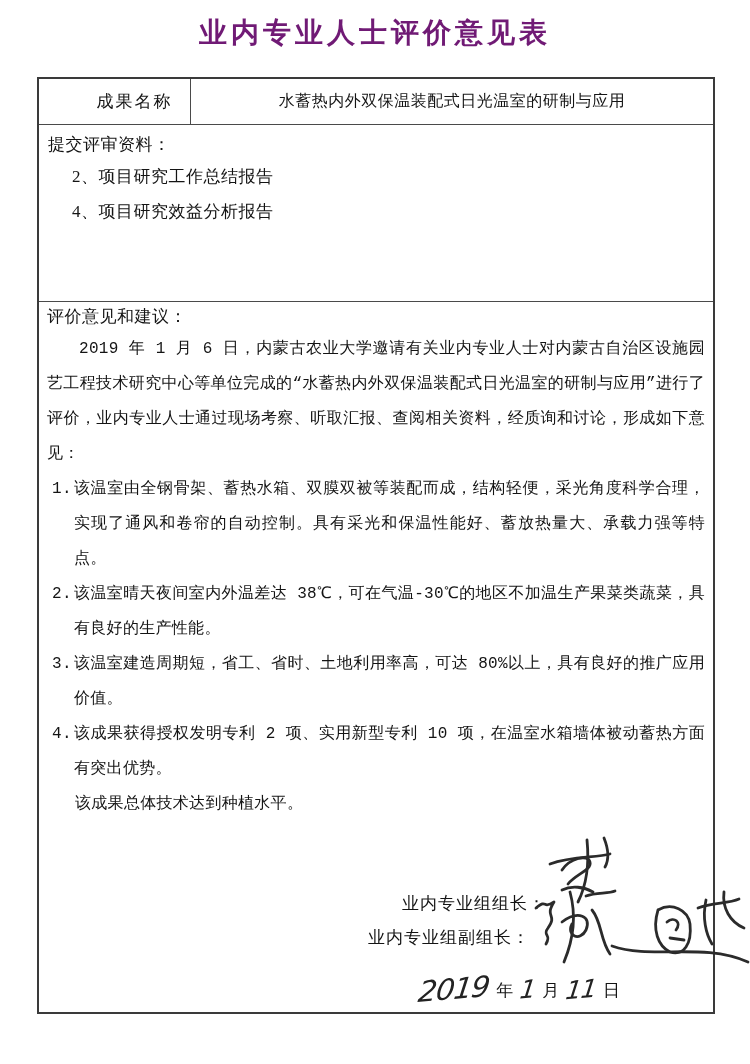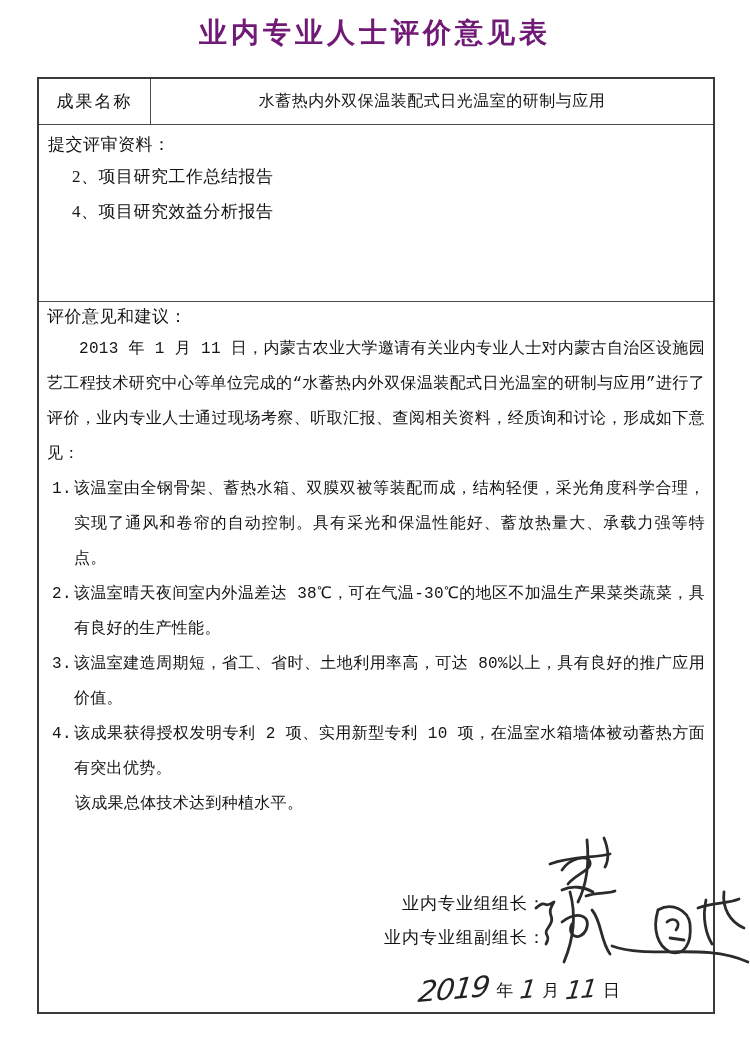--- a/index.html
+++ b/index.html
@@ -22,21 +22,21 @@
     width:678px;height:937px;
     border:2px solid #3a3a3a;
     box-sizing:border-box;
     display:flex;flex-direction:column;
     background:#fff;
   }
   .row-name{flex:none;height:45px;display:flex;border-bottom:1px solid #4a4a4a;}
   .cell-label{
     flex:none;width:111px;border-right:1px solid #4a4a4a;
     display:flex;align-items:center;justify-content:center;
-    font-size:17px;letter-spacing:2px;
+    font-size:17px;letter-spacing:2px;padding-left:40px;
   }
   .cell-value{flex:1;display:flex;align-items:center;justify-content:center;font-size:16px;letter-spacing:0.5px;}
   .row-materials{
     flex:none;height:177px;box-sizing:border-box;
     border-bottom:1px solid #4a4a4a;
     padding:6px 10px 0 9px;
   }
   .sec-heading{font-size:17px;line-height:28px;letter-spacing:0.5px;}
   .mat-item{padding-left:24px;line-height:35px;font-size:17px;letter-spacing:0.5px;}
   .row-opinions{
@@ -48,21 +48,21 @@
   }
   .intro{margin:0;text-indent:2em;text-align:justify;line-height:35px;letter-spacing:0.3px;}
   .op-item{display:flex;line-height:35px;text-align:justify;letter-spacing:0.3px;}
   .op-num{flex:none;width:22px;padding-left:5px;}
   .op-text{flex:1;}
   .closing{margin:0;line-height:35px;padding-left:28px;letter-spacing:0.3px;}
   .sig-label{
     position:absolute;font-size:17px;letter-spacing:1px;white-space:nowrap;
   }
   .sig-leader{top:892px;right:204px;}
-  .sig-deputy{top:926px;right:204px;text-align:center;}
+  .sig-deputy{top:926px;right:220px;text-align:center;}
   .date-line{
     position:absolute;top:962px;right:130px;
     display:flex;align-items:flex-end;gap:7px;
     font-size:17px;height:42px;
   }
   .date-line .typed{line-height:26px;}
   .hand{
     font-family:"DejaVu Sans",sans-serif;
     font-style:italic;
     display:inline-block;
@@ -92,21 +92,21 @@
     </div>
 
     <div class="row-materials">
       <div class="sec-heading">提交评审资料：</div>
       <div class="mat-item">2、项目研究工作总结报告</div>
       <div class="mat-item">4、项目研究效益分析报告</div>
     </div>
 
     <div class="row-opinions">
       <div class="sec-heading">评价意见和建议：</div>
-      <p class="intro">2013 年 1 月 11 日，内蒙古农业大学邀请有关业内专业人士对内蒙古自治区设施园艺工程技术研究中心等单位完成的“水蓄热内外双保温装配式日光温室的研制与应用”进行了评价，业内专业人士通过现场考察、听取汇报、查阅相关资料，经质询和讨论，形成如下意见：</p>
+      <p class="intro">2019 年 1 月 6 日，内蒙古农业大学邀请有关业内专业人士对内蒙古自治区设施园艺工程技术研究中心等单位完成的“水蓄热内外双保温装配式日光温室的研制与应用”进行了评价，业内专业人士通过现场考察、听取汇报、查阅相关资料，经质询和讨论，形成如下意见：</p>
 
       <div class="op-item">
         <span class="op-num">1.</span>
         <span class="op-text">该温室由全钢骨架、蓄热水箱、双膜双被等装配而成，结构轻便，采光角度科学合理，实现了通风和卷帘的自动控制。具有采光和保温性能好、蓄放热量大、承载力强等特点。</span>
       </div>
       <div class="op-item">
         <span class="op-num">2.</span>
         <span class="op-text">该温室晴天夜间室内外温差达 38℃，可在气温-30℃的地区不加温生产果菜类蔬菜，具有良好的生产性能。</span>
       </div>
       <div class="op-item">

